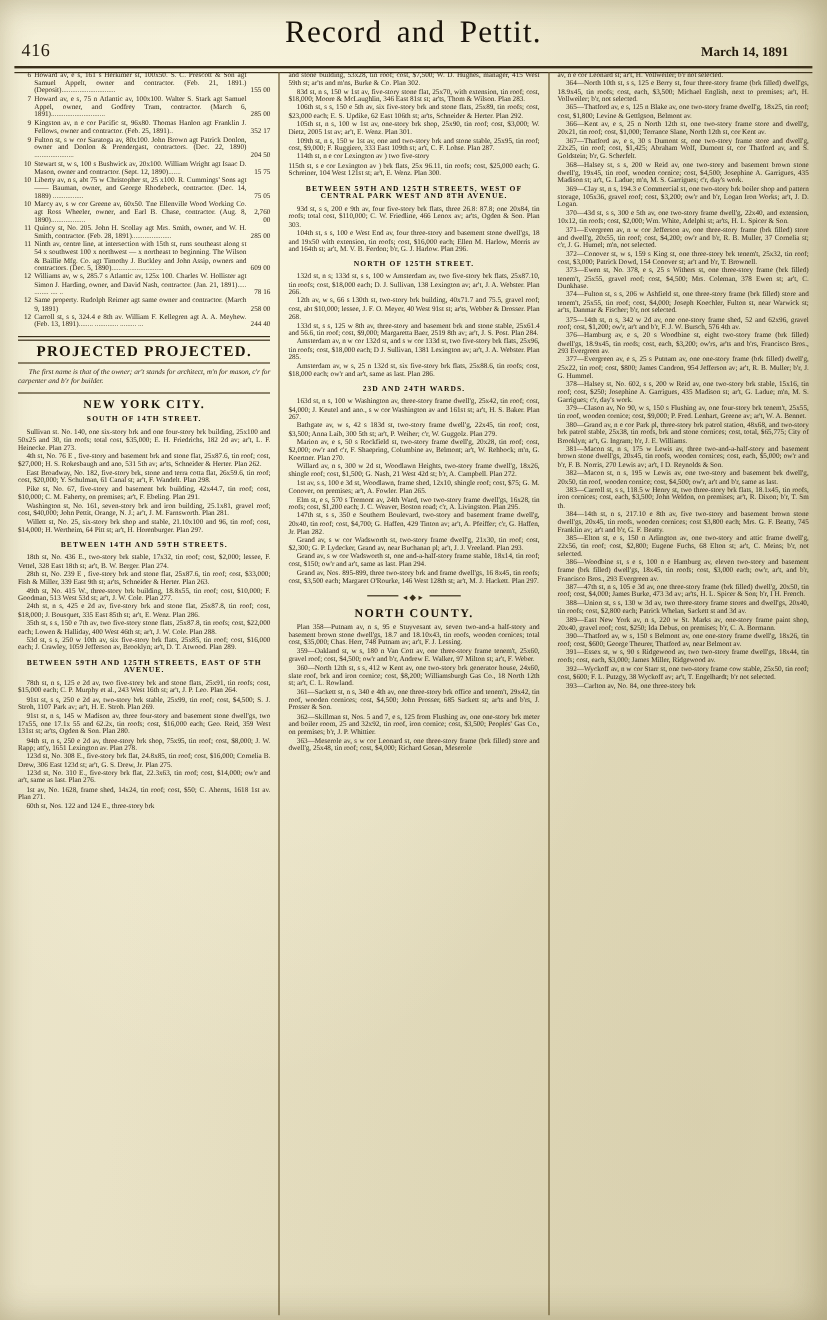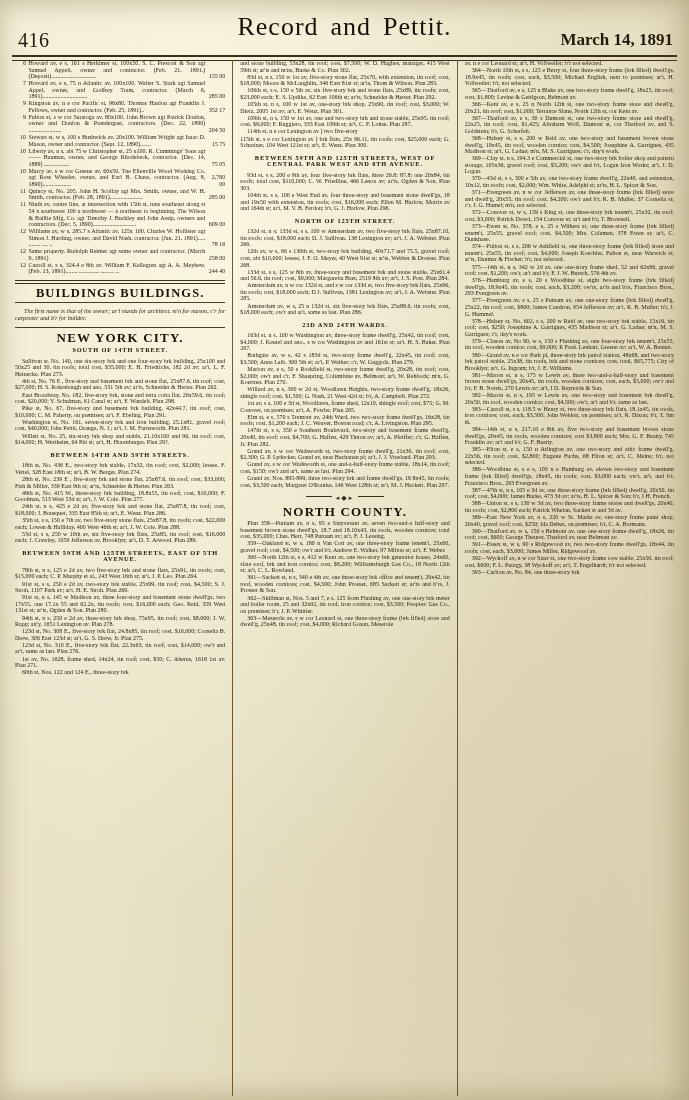--- a/index.html
+++ b/index.html
@@ -30,34 +30,34 @@
   }
 
   
   .masthead{
     position:relative;
     height:46px;
     margin:8px 12px 0 12px;
   }
   .folio{
     position:absolute;left:6px;bottom:2px;
-    font-size:20px;letter-spacing:.5px;color:#231a0d;
+    font-size:15px;letter-spacing:.5px;color:#231a0d;
   }
   .masthead-title{
     position:absolute;left:0;right:0;top:4px;
     text-align:center;
     font-size:26px;
     letter-spacing:1px;
     color:#18120a;
     font-family:"Liberation Serif", serif;
   }
   .masthead-title .w{margin:0 6px;}
   .issue-date{
-    position:absolute;right:4px;bottom:4px;
-    font-size:17px;font-weight:bold;color:#231a0d;
+    position:absolute;right:20px;bottom:4px;
+    font-size:11px;font-weight:bold;color:#231a0d;
   }
   .rule-double{
     margin:1px 12px 0 12px;
     border-top:2.0px solid #3a2f1a;
     border-bottom:0.9px solid #3a2f1a;
     height:3px;
   }
 
   
   .columns{
@@ -125,21 +125,21 @@
   .italic-note{
     font-style:italic;
     font-size:6.1px;
     line-height:7.0px;
     text-align:justify;
     margin:3px 0 4px 0;
     text-indent:9px;
   }
   .cityhead{
     text-align:center;
-    font-size:13px;
+    font-size:10px;
     font-weight:bold;
     letter-spacing:1.2px;
     margin:7px 0 5px 0;
     color:#1a1308;
   }
   .subhead{
     text-align:center;
     font-size:6.3px;
     font-weight:bold;
     letter-spacing:0.9px;
@@ -231,21 +231,21 @@
           <span class="idx-num">12</span>
           <span class="idx-body"><span>Same property. Rudolph Reimer agt same owner and contractor. (March 9, 1891)</span><span class="idx-amt">258 00</span></span>
         </li>
         <li class="idx-item">
           <span class="idx-num">12</span>
           <span class="idx-body"><span>Carroll st, s s, 324.4 e 8th av. William F. Kellegren agt A. A. Meyhew. (Feb. 13, 1891)........ ............. ......... ...</span><span class="idx-amt">244 40</span></span>
         </li>
       </ul>
 
       <div class="rule-heavy"></div>
-      <div class="bighead">BUILDINGS BUILDINGS.</div>
+      <div class="bighead">PROJECTED PROJECTED.</div>
       <div class="rule-thin"></div>
       <div class="italic-note">The first name is that of the owner; ar't stands for architect, m'n for mason, c'r for carpenter and b'r for builder.</div>
       <div class="rule-thin"></div>
 
       <div class="cityhead">NEW YORK CITY.</div>
       <div class="subhead">SOUTH OF 14TH STREET.</div>
 
       <div class="entry">Sullivan st. No. 140, one six-story brk and one four-story brk building, 25x100 and 50x25 and 30, tin roofs; total cost, $35,000; E. H. Friedrichs, 182 2d av; ar't, L. F. Heinecke. Plan 273.</div>
       <div class="entry">4th st, No. 76 E , five-story and basement brk and stone flat, 25x87.6, tin roof; cost, $27,000; H. S. Rokesbaugh and ano, 531 5th av; ar'ts, Schneider &amp; Herter. Plan 262.</div>
       <div class="entry">East Broadway, No. 182, five-story brk, stone and terra cotta flat, 26x59.6, tin roof; cost, $20,000; Y. Schulman, 61 Canal st; ar't, F. Wandelt. Plan 298.</div>

